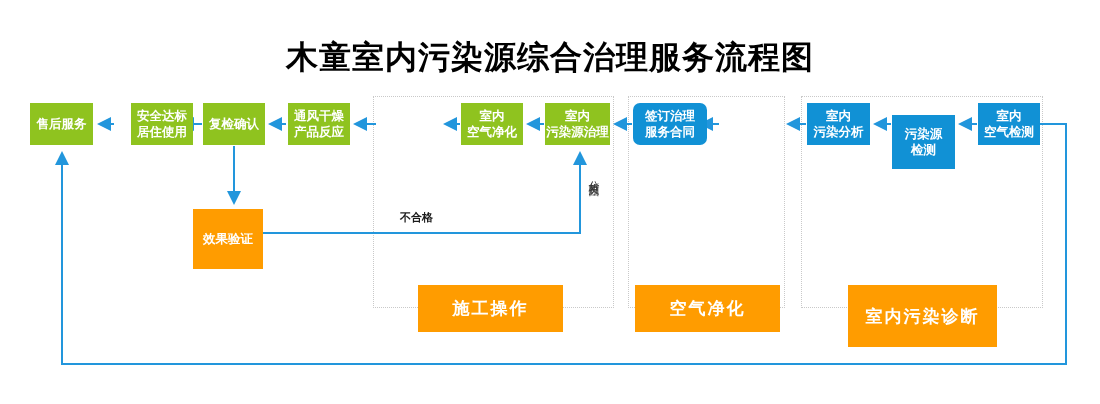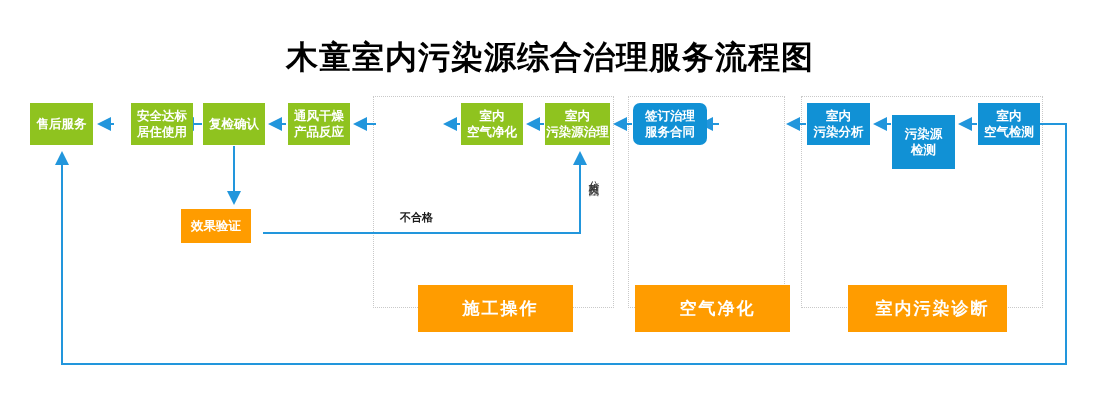--- a/index.html
+++ b/index.html
@@ -9,21 +9,21 @@
          font-size:32px;font-weight:bold;color:#000;letter-spacing:1px;}
   .node{position:absolute;display:flex;align-items:center;justify-content:center;
         text-align:center;color:#fff;font-weight:bold;font-size:12.5px;line-height:1.3;
         white-space:pre-line;box-sizing:border-box;}
   .node.green{background:var(--green);}
   .node.blue{background:var(--blue);}
   .node.orange{background:var(--orange);}
   .group{position:absolute;border:1px dotted #c9c9c9;box-sizing:border-box;}
   .group-label{position:absolute;display:flex;align-items:center;justify-content:center;
         background:var(--orange);color:#fff;font-weight:bold;font-size:17px;
-        letter-spacing:2px;z-index:3;padding-left:10px;}
+        letter-spacing:2px;z-index:3;}
   .edge-label{position:absolute;color:#1a1a1a;font-weight:bold;font-size:11px;z-index:2;}
   .edge-label.vertical{writing-mode:vertical-rl;letter-spacing:2px;font-weight:normal;color:#333;}
   svg.arrows{position:absolute;left:0;top:0;z-index:1;}
   .node,.group-label{z-index:2;}
 </style>
 </head>
 <body>
 
 <div id="canvas">
 
@@ -69,22 +69,22 @@
 污染源治理</div>
   <div class="node blue" style="left:633px;top:103px;width:74px;height:42px;border-radius:7px;">签订治理
 服务合同</div>
   <div class="node blue" style="left:807px;top:103px;width:63px;height:42px;">室内
 污染分析</div>
   <div class="node blue" style="left:892px;top:115px;width:63px;height:54px;">污染源
 检测</div>
   <div class="node blue" style="left:978px;top:103px;width:62px;height:42px;">室内
 空气检测</div>
 
-  <div class="node orange" style="left:181px;top:209px;width:70px;height:34px;">效果验证</div>
+  <div class="node orange" style="left:193px;top:209px;width:70px;height:60px;">效果验证</div>
 
   <div class="edge-label" style="left:400px;top:210px;">不合格</div>
   <div class="edge-label vertical" style="left:585px;top:172px;">分析原因</div>
 
   <div class="group-label" style="left:418px;top:285px;width:145px;height:47px;">施工操作</div>
   <div class="group-label" style="left:635px;top:285px;width:145px;height:47px;">空气净化</div>
-  <div class="group-label" style="left:848px;top:285px;width:149px;height:47px;">室内污染诊断</div>
+  <div class="group-label" style="left:848px;top:285px;width:149px;height:62px;">室内污染诊断</div>
 
 </div>
 
 </body></html>

